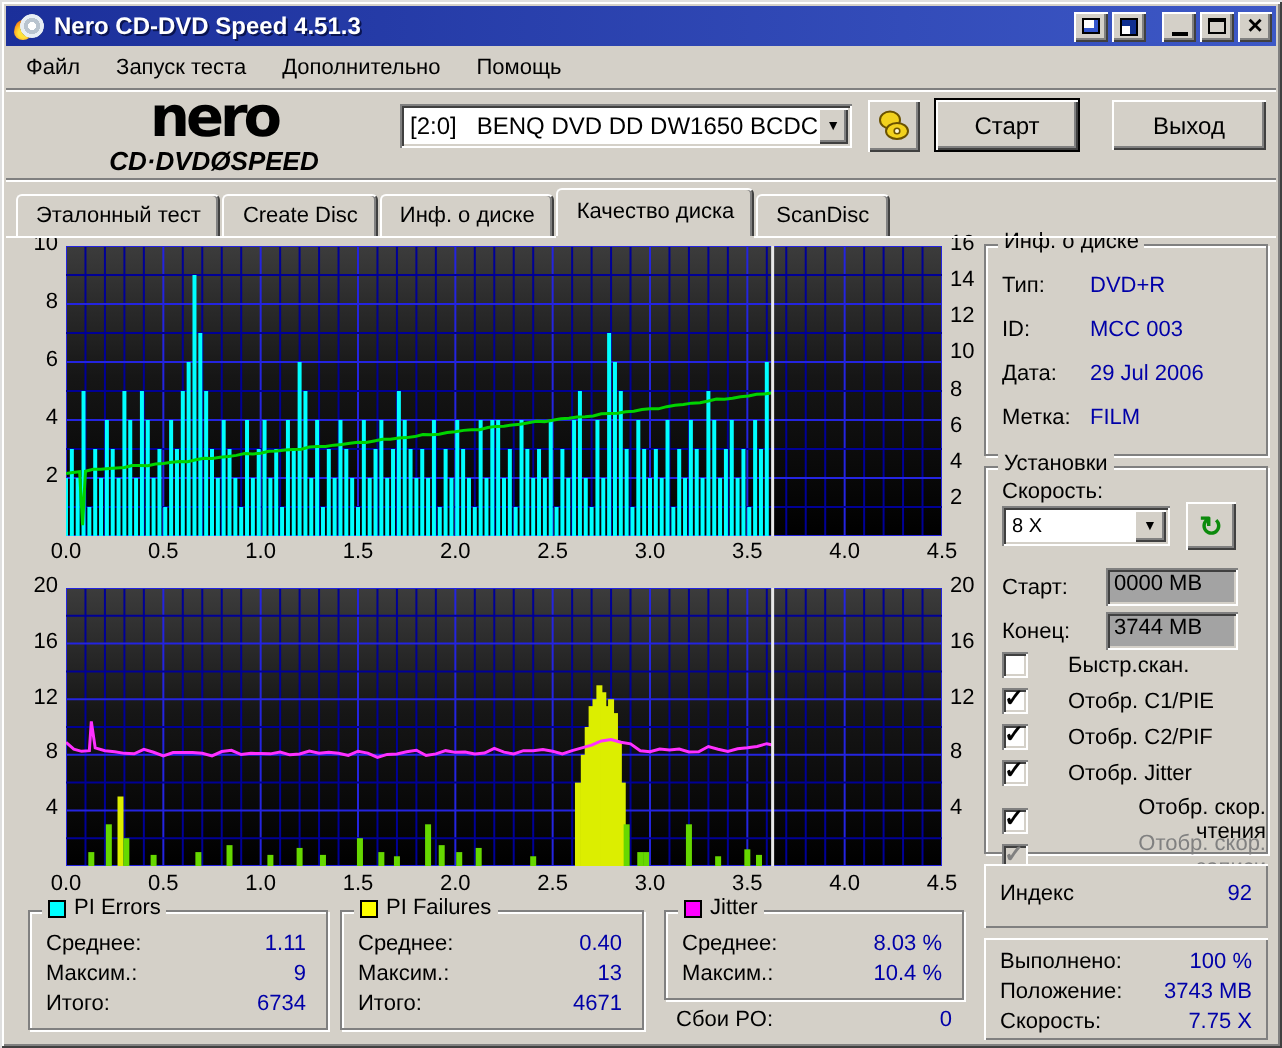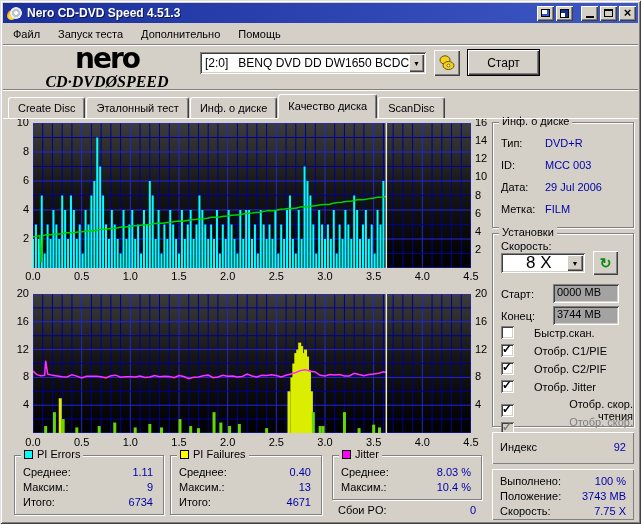--- a/index.html
+++ b/index.html
@@ -32,21 +32,21 @@
   .ico-min{width:8px;height:7px;border-bottom:2px solid #000;margin-top:2px;}
   .ico-max{width:9px;height:8px;border:1px solid #000;border-top:2px solid #000;}
   .ico-close{font-weight:bold;font-size:13px;line-height:10px;}
   
   .menubar{position:absolute;left:4px;top:25px;height:18px;display:flex;align-items:center;}
   .mitem{padding:2px 9px;cursor:default;}
   .sep-line{position:absolute;left:3px;height:0;border-top:1px solid #808080;border-bottom:1px solid #fff;width:635px;}
   
   .nero-logo{position:absolute;left:22px;top:45px;width:170px;text-align:center;line-height:1;}
   .nero-word{font-size:28px;font-weight:bold;letter-spacing:-2px;font-family:"DejaVu Sans",sans-serif;}
-  .nero-sub{font-size:16px;font-weight:bold;font-style:italic;letter-spacing:0px;margin-top:1px;font-family:Liberation Serif, serif;}
+  .nero-sub{font-size:13px;font-weight:bold;font-style:italic;letter-spacing:0px;margin-top:1px;font-family:Liberation Sans, sans-serif;}
   .combo{position:absolute;left:200px;top:52px;width:226px;height:22px;background:#fff;
     box-shadow: inset 1px 1px 0 #808080, inset -1px -1px 0 #fff, inset 2px 2px 0 #404040, inset -2px -2px 0 #d4d0c8;
     display:flex;align-items:center;}
   .combo-text{flex:1;padding-left:5px;white-space:pre;font-size:12px;}
   .combo-btn{width:17px;height:18px;margin-right:2px;background:#d4d0c8;display:flex;align-items:center;justify-content:center;
     box-shadow: inset 1px 1px 0 #fff, inset -1px -1px 0 #404040, inset -2px -2px 0 #808080;}
   .combo-arrow{font-size:7px;line-height:7px;}
   .tool-btn{position:absolute;left:434px;top:50px;width:26px;height:26px;background:#d4d0c8;
     box-shadow: inset 1px 1px 0 #fff, inset -1px -1px 0 #404040, inset -2px -2px 0 #808080;
     display:flex;align-items:center;justify-content:center;}
@@ -74,21 +74,21 @@
   .gbox-title{position:absolute;top:-8px;left:6px;background:#d4d0c8;padding:0 3px;white-space:nowrap;display:flex;align-items:center;gap:4px;}
   .swatch{width:9px;height:9px;border:1px solid #000;display:inline-block;}
   .rpanel{position:absolute;background:#d4d0c8;
     box-shadow: inset 1px 1px 0 #fff, inset -1px -1px 0 #808080;}
   .rowlbl{position:absolute;white-space:nowrap;}
   .rowval{position:absolute;color:#0000a8;white-space:nowrap;text-align:right;}
   .fld{position:absolute;background:#a3a3a3;padding:2px 0 0 4px;
     box-shadow: inset 1px 1px 0 #808080, inset -1px -1px 0 #fff, inset 2px 2px 0 #404040, inset -2px -2px 0 #d4d0c8;}
   .combo-sm{position:absolute;background:#fff;display:flex;align-items:center;
     box-shadow: inset 1px 1px 0 #808080, inset -1px -1px 0 #fff, inset 2px 2px 0 #404040, inset -2px -2px 0 #d4d0c8;}
-  .combo-sm .combo-text{font-size:17px;margin-left:20px;}
+  .combo-sm .combo-text{font-size:10px;}
   .refresh-btn{position:absolute;width:25px;height:24px;background:#d4d0c8;display:flex;align-items:center;justify-content:center;
     box-shadow: inset 1px 1px 0 #fff, inset -1px -1px 0 #404040, inset -2px -2px 0 #808080;
     color:#0c8a0c;font-weight:bold;font-size:14px;}
   .chk{position:absolute;display:flex;align-items:center;gap:20px;text-align:right;}
   .chk .box{width:13px;height:13px;background:#fff;position:relative;
     box-shadow: inset 1px 1px 0 #808080, inset -1px -1px 0 #fff, inset 2px 2px 0 #404040, inset -2px -2px 0 #d4d0c8;}
   .chk .box .mark{position:absolute;left:1px;top:-2px;font-size:12px;font-weight:bold;}
   .chk.disabled .box{background:#d4d0c8;}
   .chk.disabled{color:#808080;}
   .chk.disabled .mark{color:#808080;}
@@ -143,25 +143,26 @@
       </span>
   </div>
   <div class="tool-btn">
     <svg width="18" height="18" viewBox="0 0 18 18">
       <ellipse cx="7" cy="6" rx="5" ry="4.2" fill="#f2d21e" stroke="#6a5200" stroke-width="1"></ellipse>
       <ellipse cx="10.5" cy="11.5" rx="5.5" ry="4" fill="#f2d21e" stroke="#6a5200" stroke-width="1"></ellipse>
       <circle cx="10.5" cy="11.5" r="1.4" fill="#fffbe0" stroke="#6a5200" stroke-width="0.8"></circle>
     </svg>
   </div>
   <button class="btn default btn-start">Старт</button>
+  <button class="btn btn-exit">Выход</button>
   <div class="sep-line" style="top:89px"></div>
 
   <div class="tabs" id="tabs">
+      <div class="tab">Эталонный тест</div>
       <div class="tab">Create Disc</div>
-      <div class="tab">Эталонный тест</div>
       <div class="tab">Инф. о диске</div>
       <div class="tab active">Качество диска</div>
       <div class="tab">ScanDisc</div>
     </div>
   <div class="tabline"></div>
 
   <div id="chartlayer">
       <svg width="438" height="145" style="position: absolute; left: 33px; top: 123px; background: linear-gradient(rgb(60, 60, 60) 0%, rgb(22, 22, 22) 45%, rgb(0, 0, 0) 100%);">
         <line x1="0" y1="0" x2="0" y2="145" stroke="#2424e0" stroke-width="1"></line>
         <line x1="9.733333333333334" y1="0" x2="9.733333333333334" y2="145" stroke="#000096" stroke-width="1"></line>

